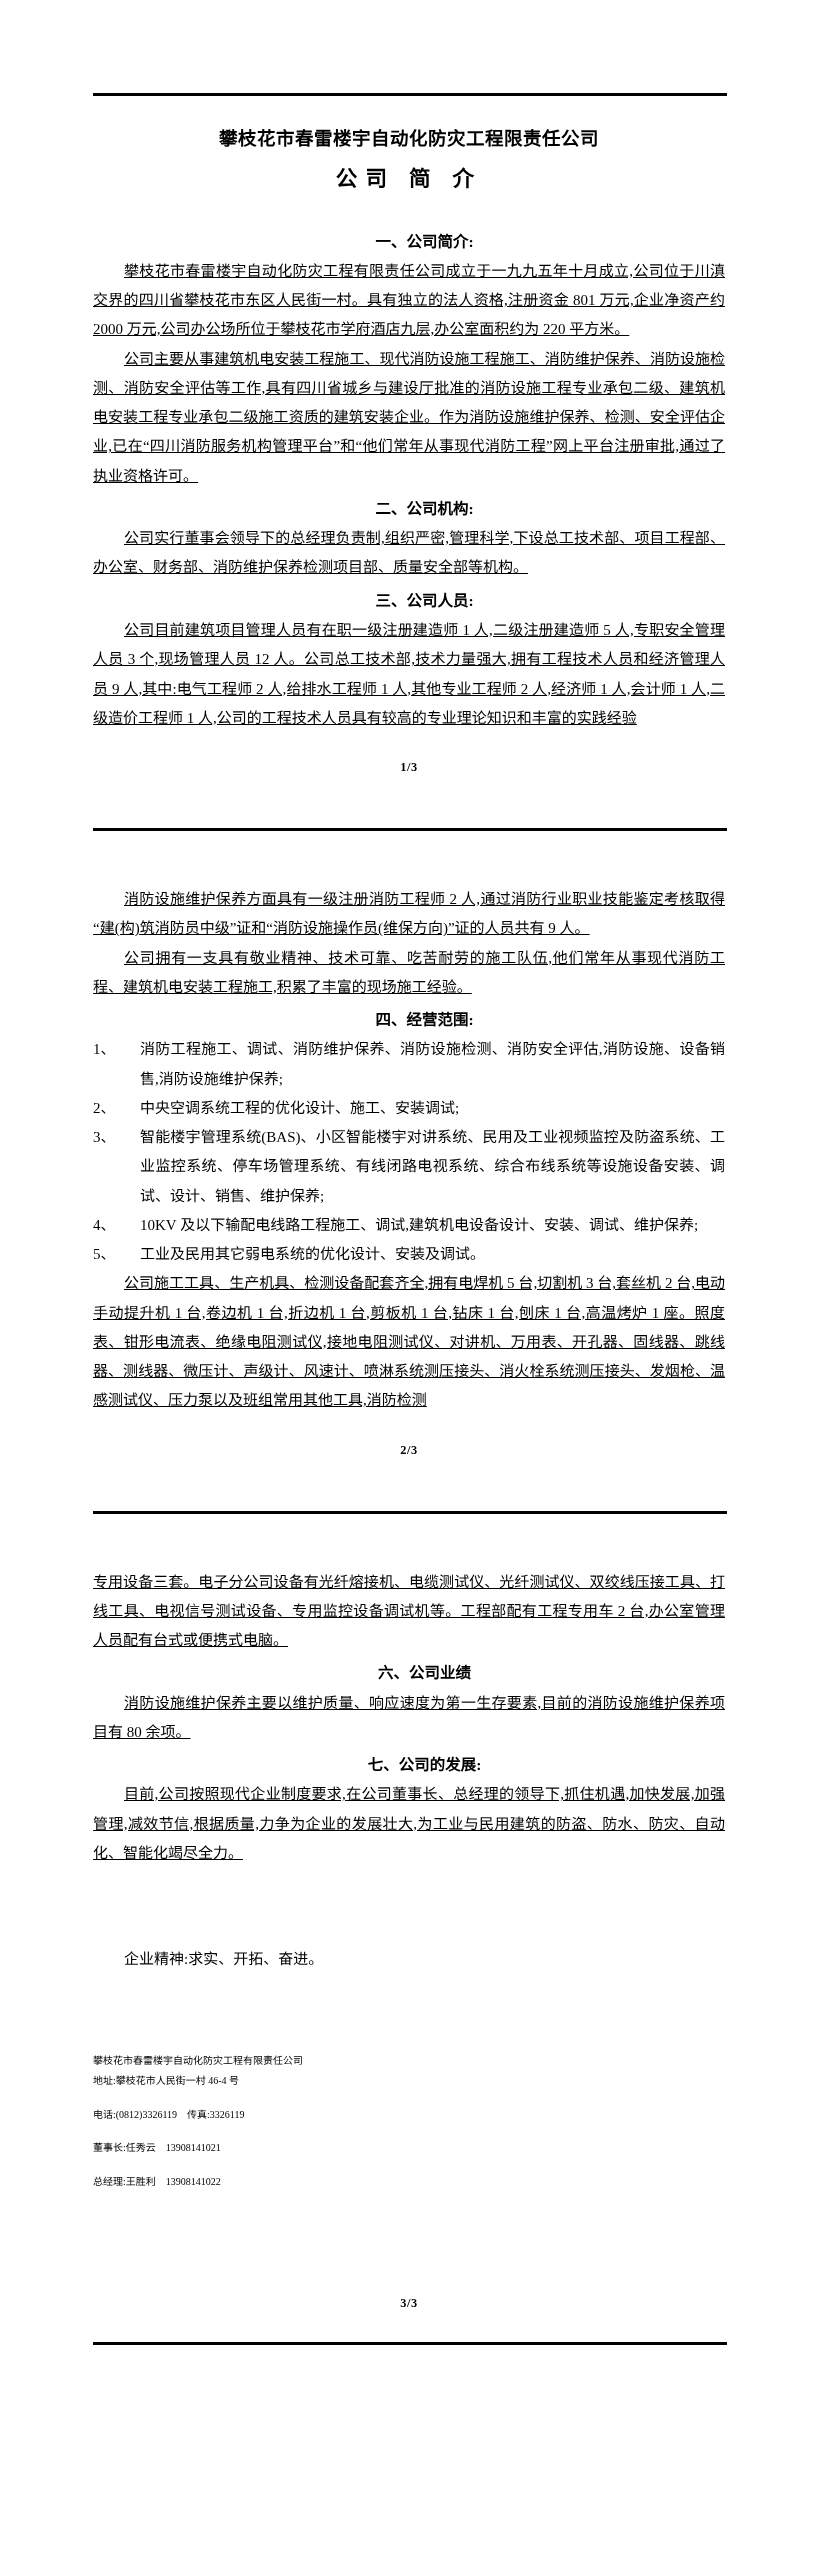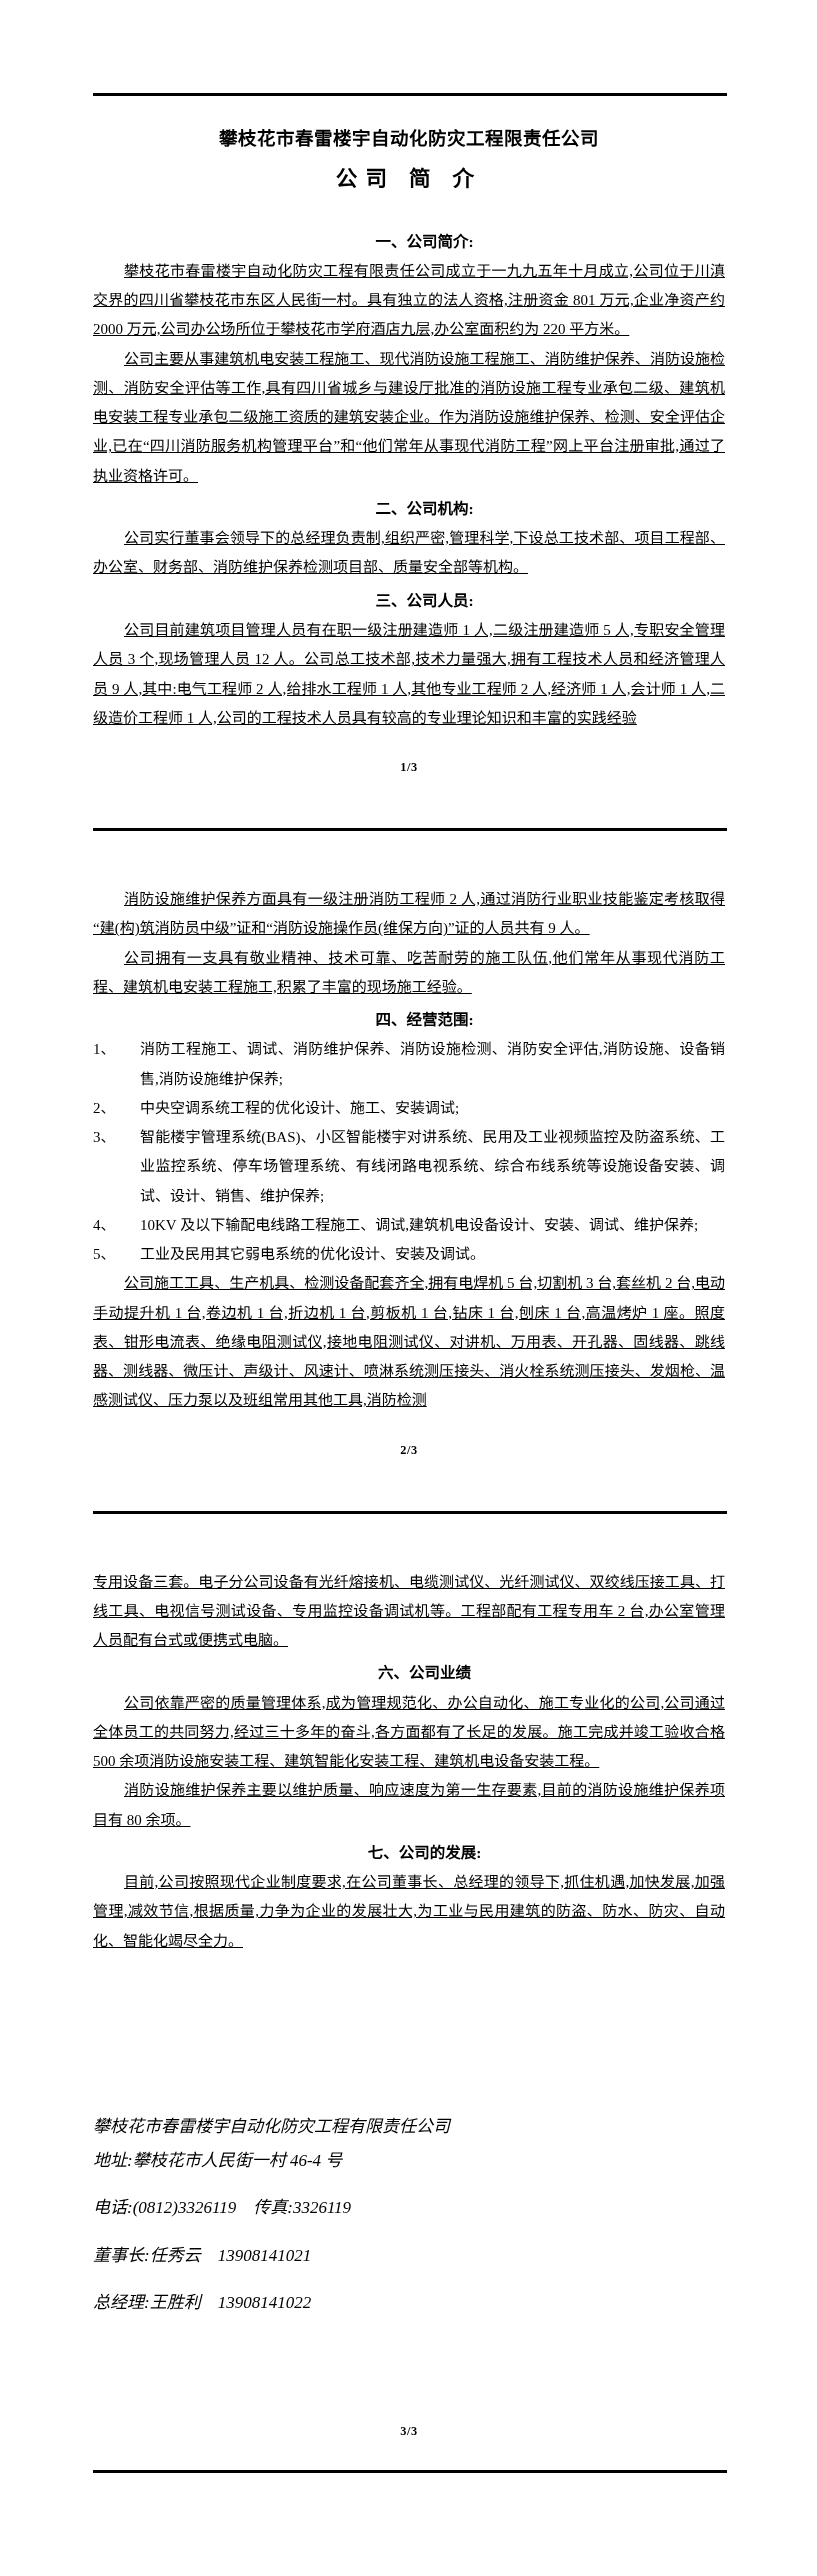--- a/index.html
+++ b/index.html
@@ -102,26 +102,25 @@
     letter-spacing: 0.5px;
   }
 
   .gap-sm { height: 13.4px; }
   .gap-md { height: 31px; }
   .gap-lg { height: 54px; }
   .gap-xl { height: 77px; }
 
   .contact-block { margin-top: 0; }
   .contact-line {
-    font-size: 17px;
+    font-size: 10px;
     line-height: 2.0;
     margin: 0;
     text-indent: 0;
     white-space: pre;
-    font-style: italic;
   }
   .spirit-line {
     font-size: 15px;
     line-height: 1.95;
     margin: 0;
     text-indent: 31px;
   }
   .page2 .page-rule, .page3 .page-rule { margin-top: 0; }
   .page-break-space { height: 29px; }
 </style>
@@ -200,30 +199,30 @@
   <div class="page page3">
 
     <div class="page-break-space"></div>
     <div class="page-rule"></div>
     <div class="gap-lg"></div>
 
     <p class="body-para no-indent">专用设备三套。电子分公司设备有光纤熔接机、电缆测试仪、光纤测试仪、双绞线压接工具、打线工具、电视信号测试设备、专用监控设备调试机等。工程部配有工程专用车 2 台,办公室管理人员配有台式或便携式电脑。</p>
 
     <div class="section-head">六、公司业绩</div>
 
-    <p class="body-para">公司依靠严密的质量管理体系,成为管理规范化、办公自动化、施工专业化的公司,公司通过全体员工的共同努力,经过三十多年的奋斗,各方面都有了长足的发展。施工完成并竣工验收合格 500 余项消防设施安装工程、建筑智能化安装工程、建筑机电设备安装工程。</p>
 
     <p class="body-para">消防设施维护保养主要以维护质量、响应速度为第一生存要素,目前的消防设施维护保养项目有 80 余项。</p>
 
     <div class="section-head">七、公司的发展:</div>
 
     <p class="body-para">目前,公司按照现代企业制度要求,在公司董事长、总经理的领导下,抓住机遇,加快发展,加强管理,减效节信,根据质量,力争为企业的发展壮大,为工业与民用建筑的防盗、防水、防灾、自动化、智能化竭尽全力。</p>
 
     <div class="gap-xl"></div>
 
+    <div class="spirit-line">企业精神:求实、开拓、奋进。</div>
 
     <div class="gap-xl"></div>
 
     <div class="contact-block">
       <div class="contact-line">攀枝花市春雷楼宇自动化防灾工程有限责任公司</div>
       <div class="contact-line">地址:攀枝花市人民街一村 46-4 号</div>
       <div class="gap-sm"></div>
       <div class="contact-line">电话:(0812)3326119    传真:3326119</div>
       <div class="gap-sm"></div>
       <div class="contact-line">董事长:任秀云    13908141021</div>

